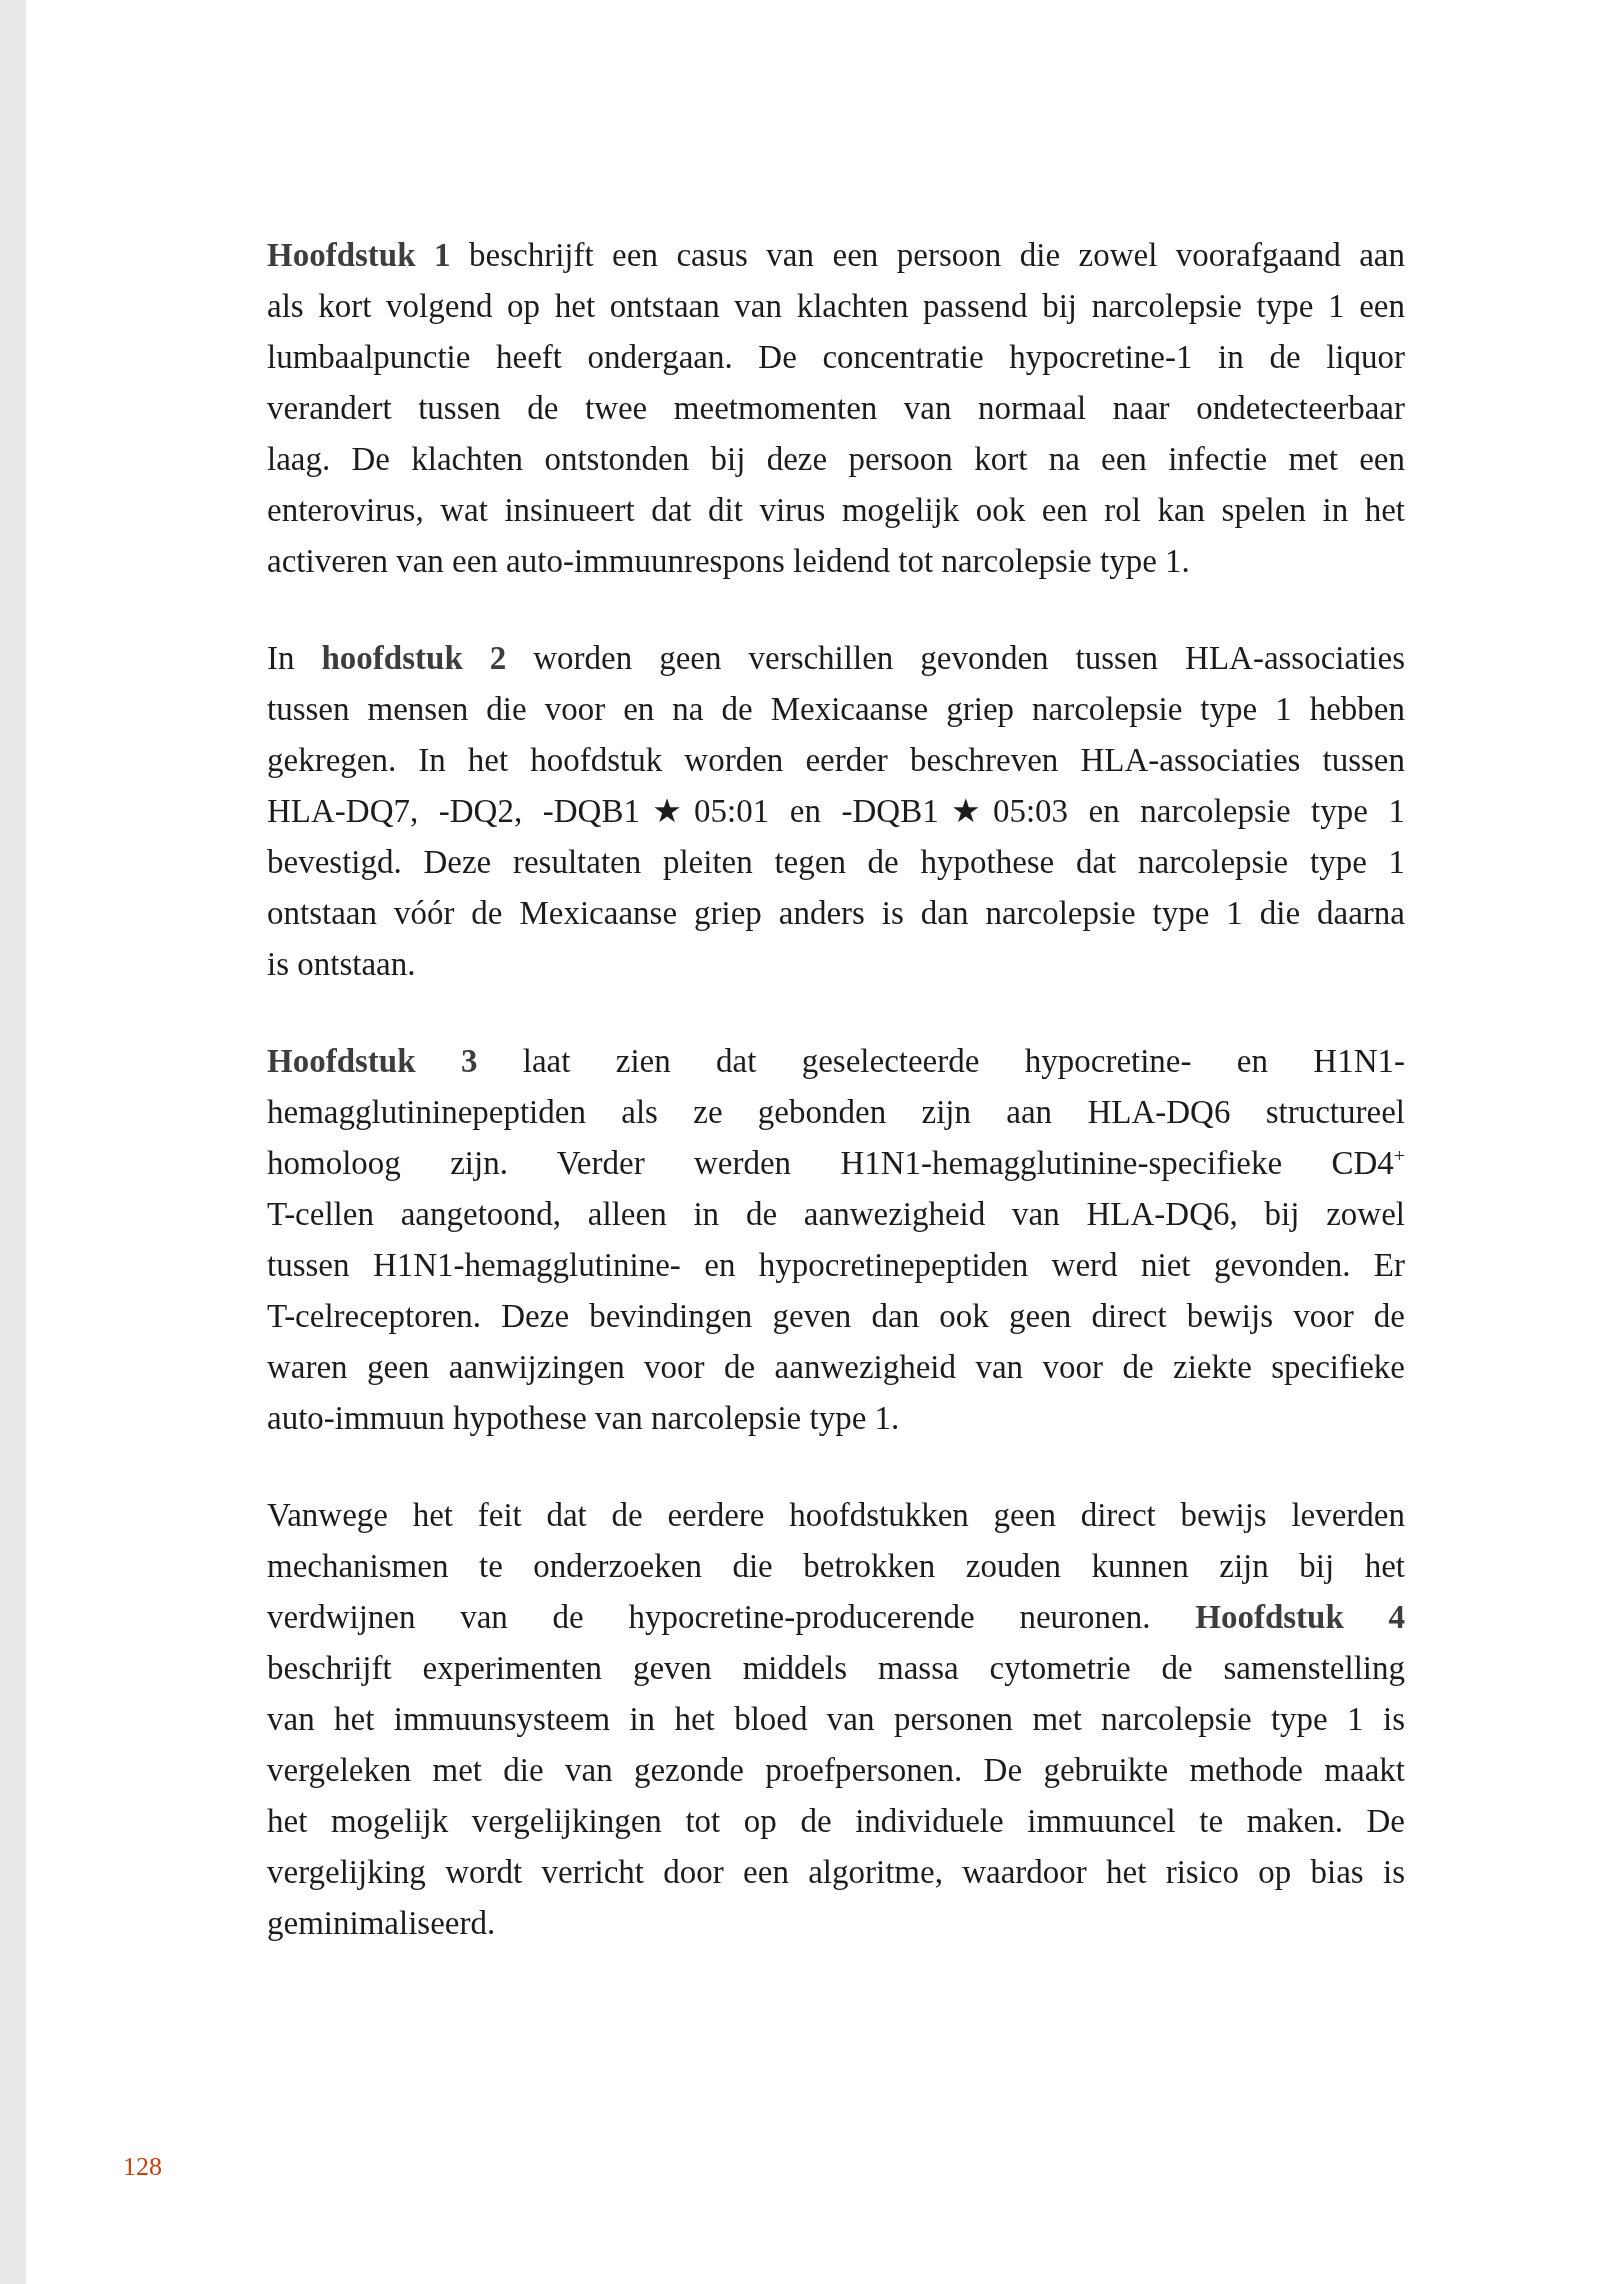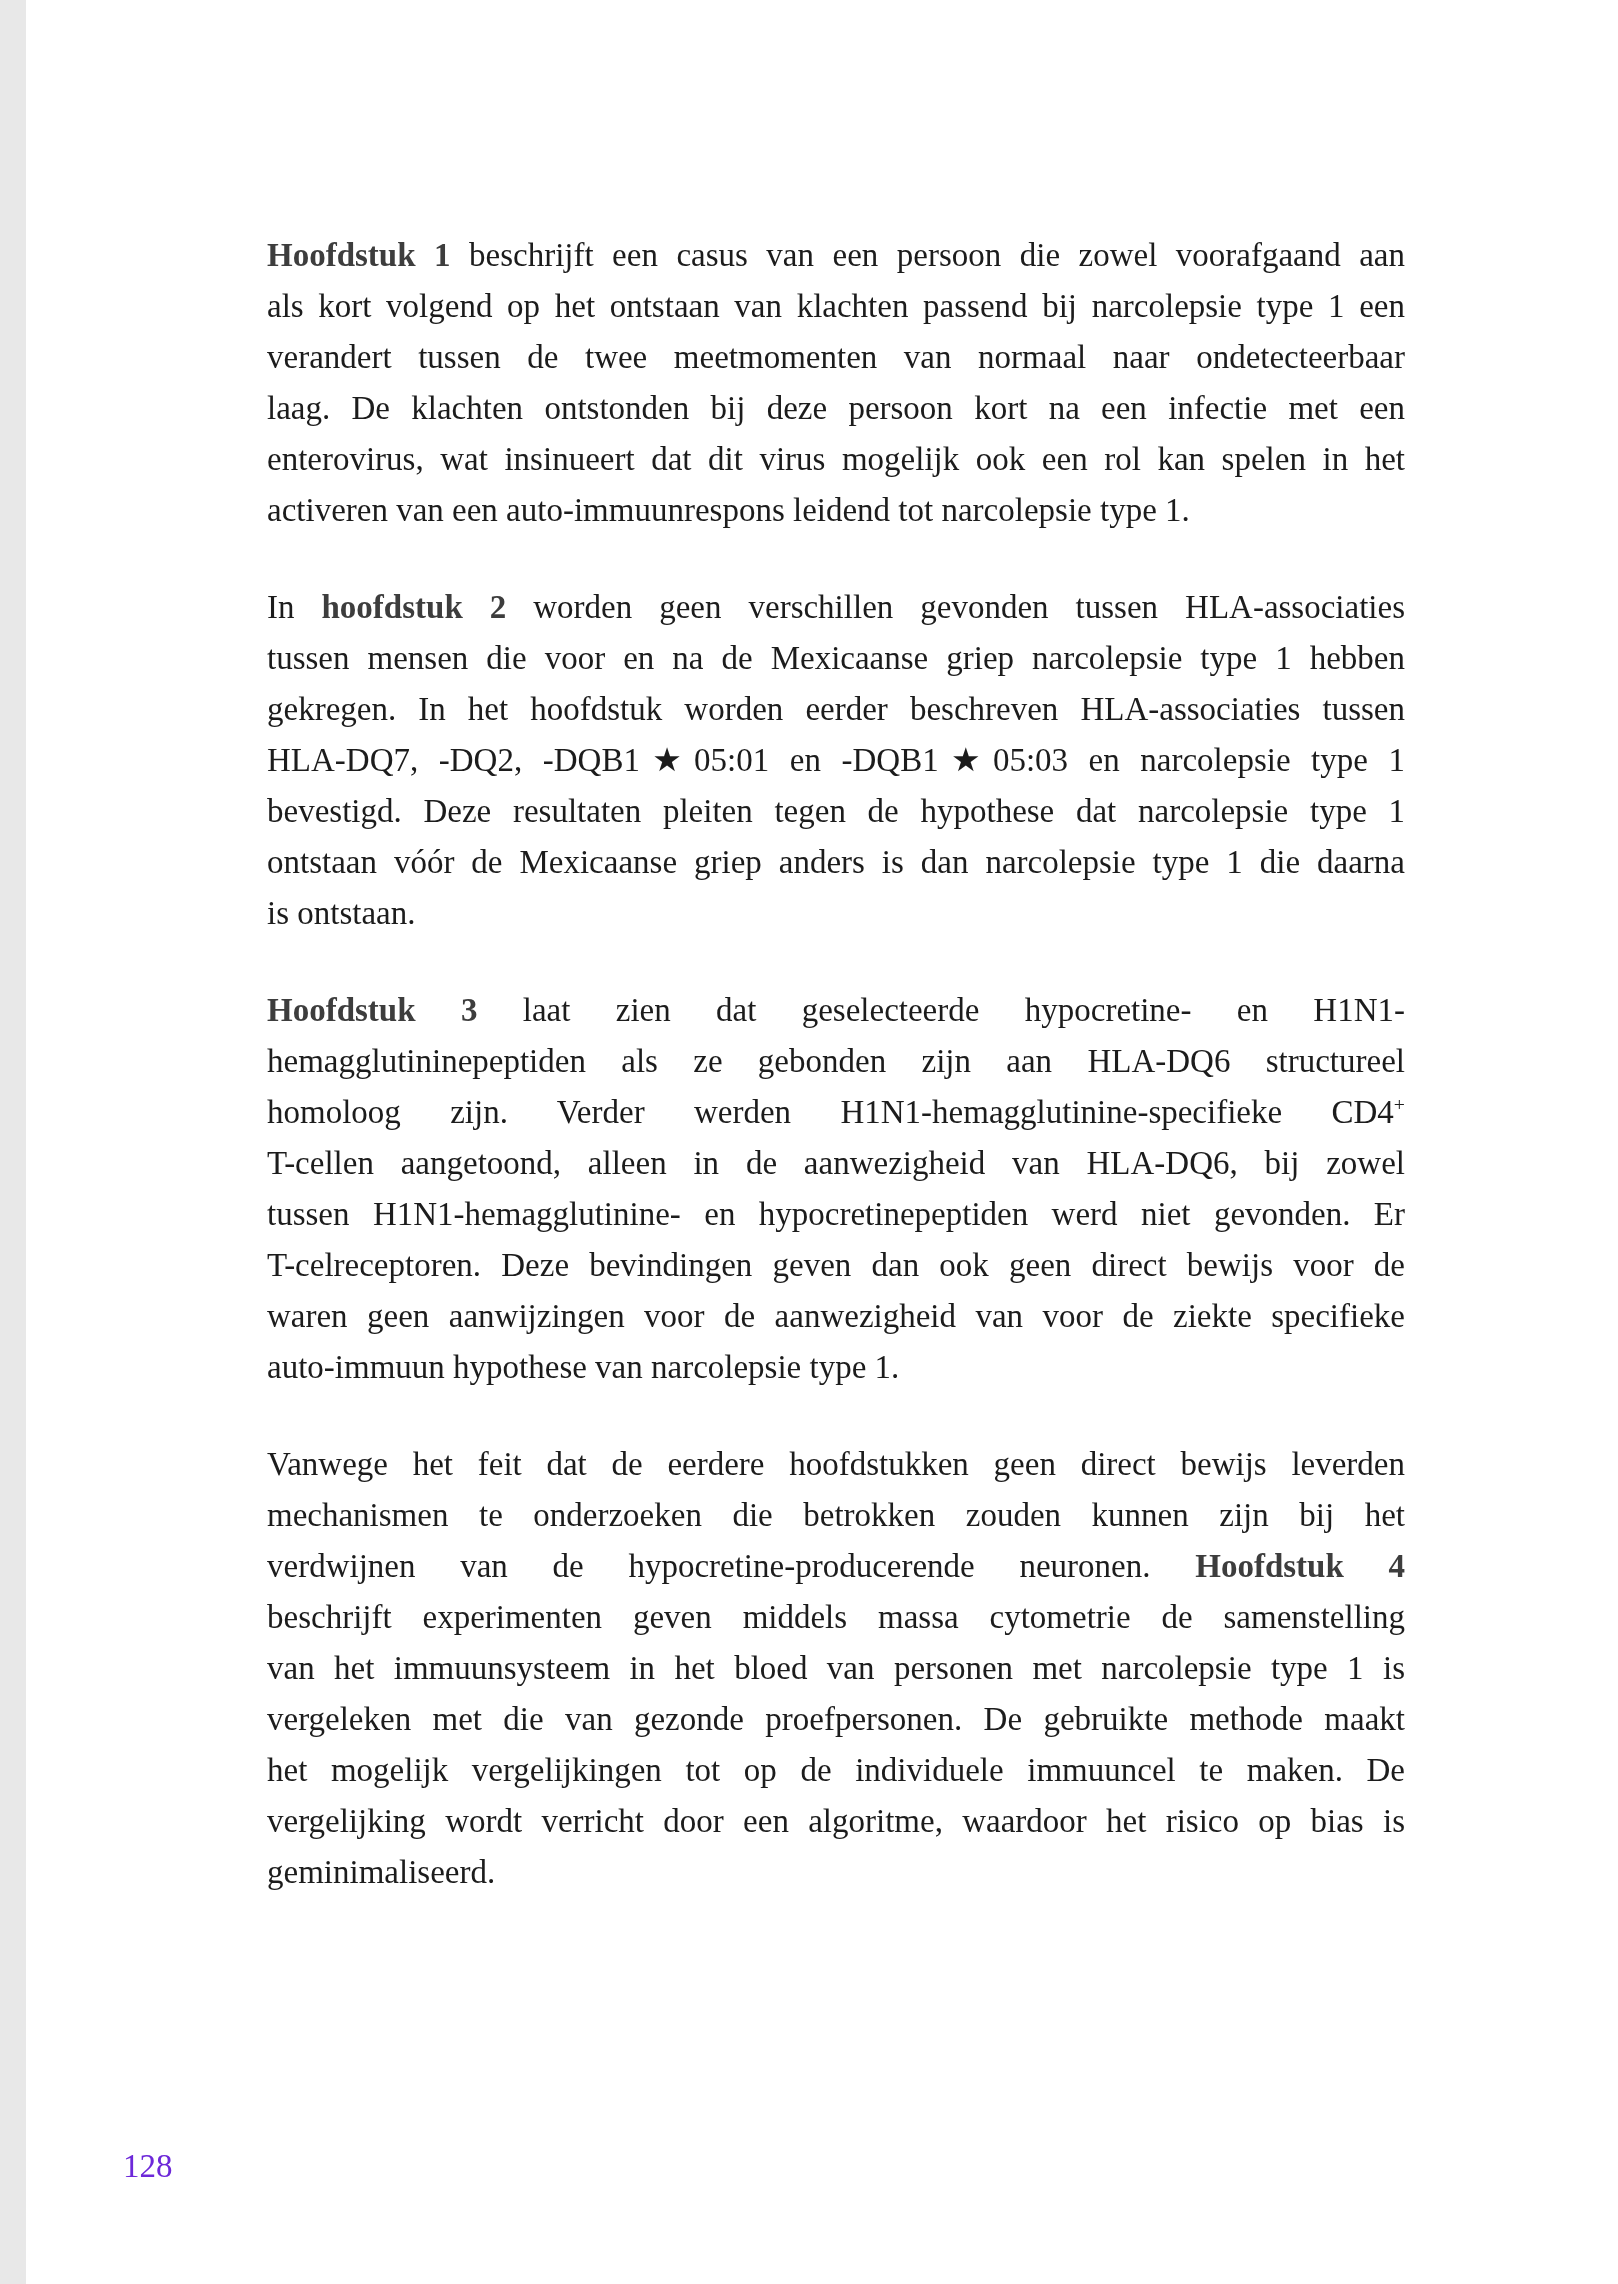--- a/index.html
+++ b/index.html
@@ -45,33 +45,34 @@
   }
   .sup {
     vertical-align: super;
     font-size: 60%;
     line-height: 0;
   }
   .page-number {
     position: absolute;
     left: 97px;
     top: 2141px;
-    font-size: 33px;
+    font-size: 26px;
     line-height: 51px;
-    color: #6d28d9;
+    color: #c2410c;
   }
 </style>
 </head>
 <body>
 
 <div class="page">
   <div class="text-block">
       <div class="para">
         <div class="line"><span class="b">Hoofdstuk 1</span><span> beschrijft een casus van een persoon die zowel voorafgaand aan</span></div>
         <div class="line"><span>als kort volgend op het ontstaan van klachten passend bij narcolepsie type 1 een</span></div>
+        <div class="line"><span>lumbaalpunctie heeft ondergaan. De concentratie hypocretine-1 in de liquor</span></div>
         <div class="line"><span>verandert tussen de twee meetmomenten van normaal naar ondetecteerbaar</span></div>
         <div class="line"><span>laag. De klachten ontstonden bij deze persoon kort na een infectie met een</span></div>
         <div class="line"><span>enterovirus, wat insinueert dat dit virus mogelijk ook een rol kan spelen in het</span></div>
         <div class="line last"><span>activeren van een auto-immuunrespons leidend tot narcolepsie type 1.</span></div>
       </div>
       <div class="para">
         <div class="line"><span>In </span><span class="b">hoofdstuk 2</span><span> worden geen verschillen gevonden tussen HLA-associaties</span></div>
         <div class="line"><span>tussen mensen die voor en na de Mexicaanse griep narcolepsie type 1 hebben</span></div>
         <div class="line"><span>gekregen. In het hoofdstuk worden eerder beschreven HLA-associaties tussen</span></div>
         <div class="line"><span>HLA-DQ7, -DQ2, -DQB1★05:01 en -DQB1★05:03 en narcolepsie type 1</span></div>

